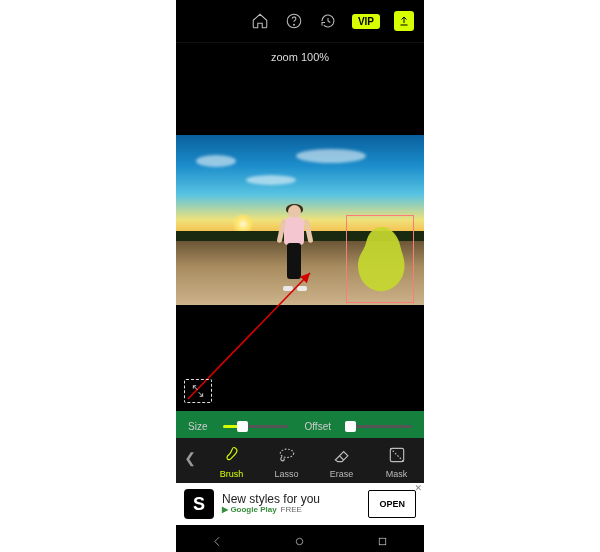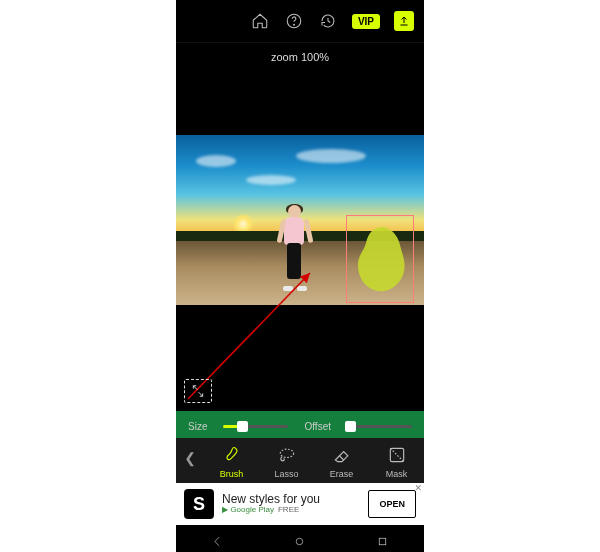--- a/index.html
+++ b/index.html
@@ -45,21 +45,21 @@
   .tools .back{width:28px;display:flex;align-items:center;justify-content:center;color:#999;font-size:14px;padding-top:6px}
   .tool{flex:1;display:flex;flex-direction:column;align-items:center;gap:3px;font-size:9px;color:#bbb}
   .tool.active{color:#d7ff00}
   .tool .ticon{width:22px;height:22px;display:flex;align-items:center;justify-content:center}
   .tool .ticon svg{width:20px;height:20px;stroke:currentColor;fill:none;stroke-width:1.4}
   .ad{background:#fff;color:#000;height:42px;display:flex;align-items:center;padding:0 8px;gap:8px;position:relative}
   .ad .thumb{width:30px;height:30px;background:#000;color:#fff;display:flex;align-items:center;justify-content:center;font-size:18px;font-weight:700;border-radius:4px}
   .ad .txt{flex:1;display:flex;flex-direction:column;line-height:1.1}
   .ad .title{font-size:12px;color:#222}
   .ad .sub{font-size:8px;color:#666;display:flex;align-items:center;gap:4px}
-  .ad .sub .gp{color:#388e3c;font-weight:400}
+  .ad .sub .gp{color:#388e3c;font-weight:700}
   .ad .btn{border:1.3px solid #000;padding:8px 10px;font-size:9px;font-weight:700;border-radius:2px}
   .ad .close{position:absolute;right:2px;top:0;font-size:9px;color:#888}
   .navbar{position:absolute;left:176px;top:533px;width:248px;height:19px;background:#000;display:flex;align-items:center;justify-content:space-around}
   .navbar svg{width:13px;height:13px;stroke:#ccc;fill:none;stroke-width:1.3}
 </style>
 </head>
 <body>
 <div class="stage">
   <div class="phone">
 

